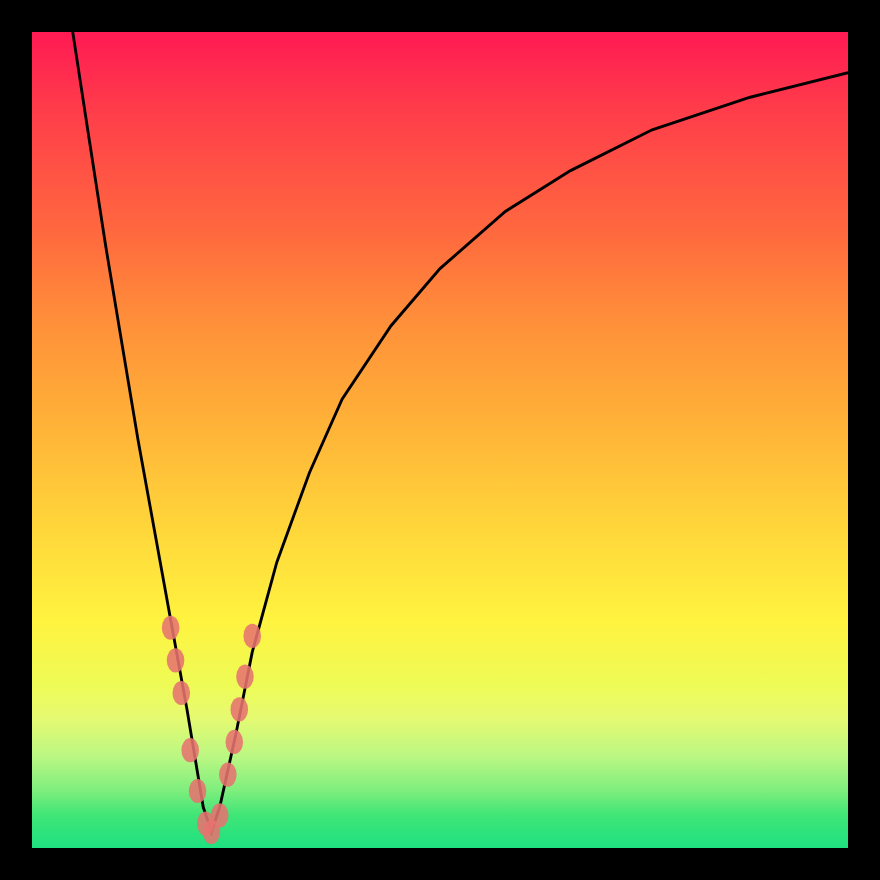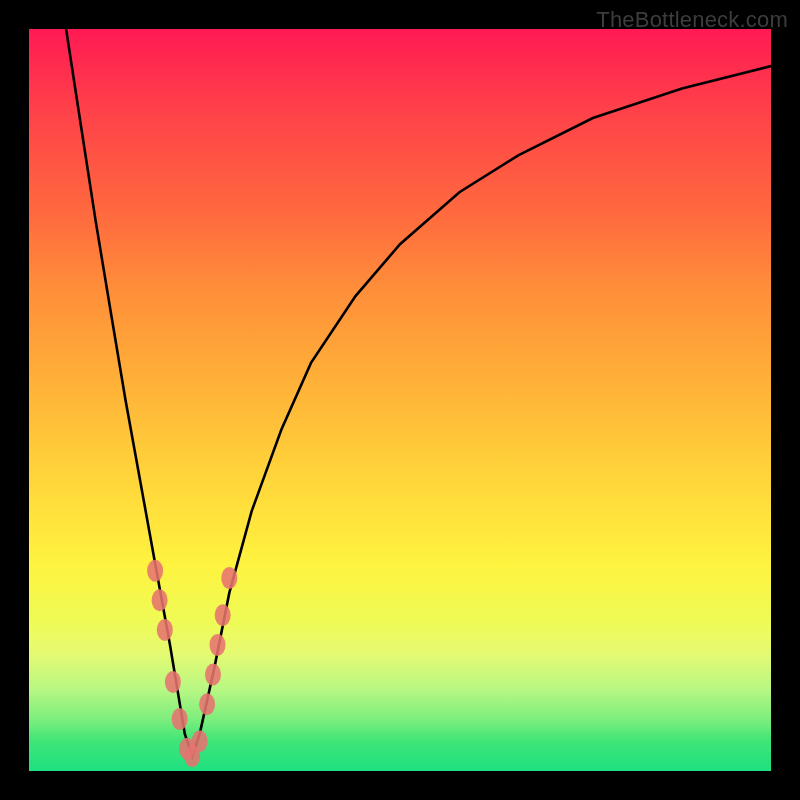--- a/index.html
+++ b/index.html
@@ -85,14 +85,13 @@
           <ellipse cx="163.2" cy="727.2" rx="8" ry="11" class="scatter-dot"></ellipse>
           <ellipse cx="170.7" cy="712.3" rx="8" ry="11" class="scatter-dot"></ellipse>
           <ellipse cx="178.1" cy="675.2" rx="8" ry="11" class="scatter-dot"></ellipse>
           <ellipse cx="184.0" cy="645.5" rx="8" ry="11" class="scatter-dot"></ellipse>
           <ellipse cx="188.5" cy="615.9" rx="8" ry="11" class="scatter-dot"></ellipse>
           <ellipse cx="193.7" cy="586.2" rx="8" ry="11" class="scatter-dot"></ellipse>
           <ellipse cx="200.3" cy="549.1" rx="8" ry="11" class="scatter-dot"></ellipse>
         </g>
     </svg>
   </div>
-  <div class="watermark">TheBottleneck.com</div>
 </div>
 
 </body></html>

